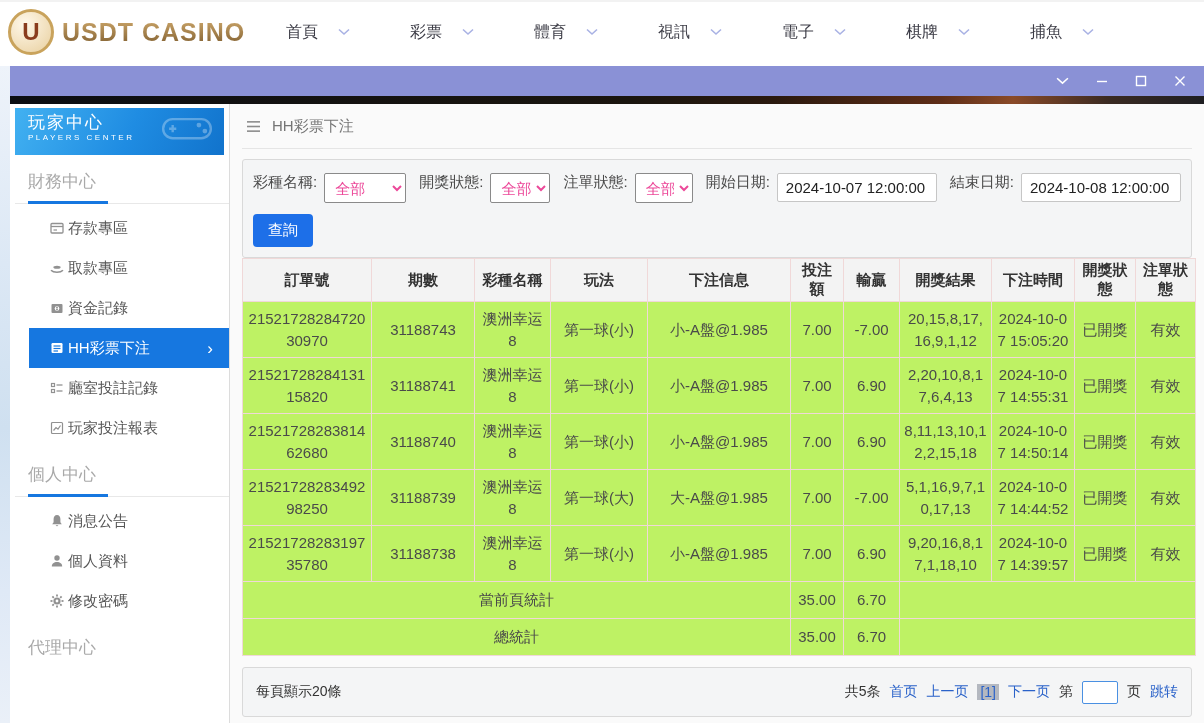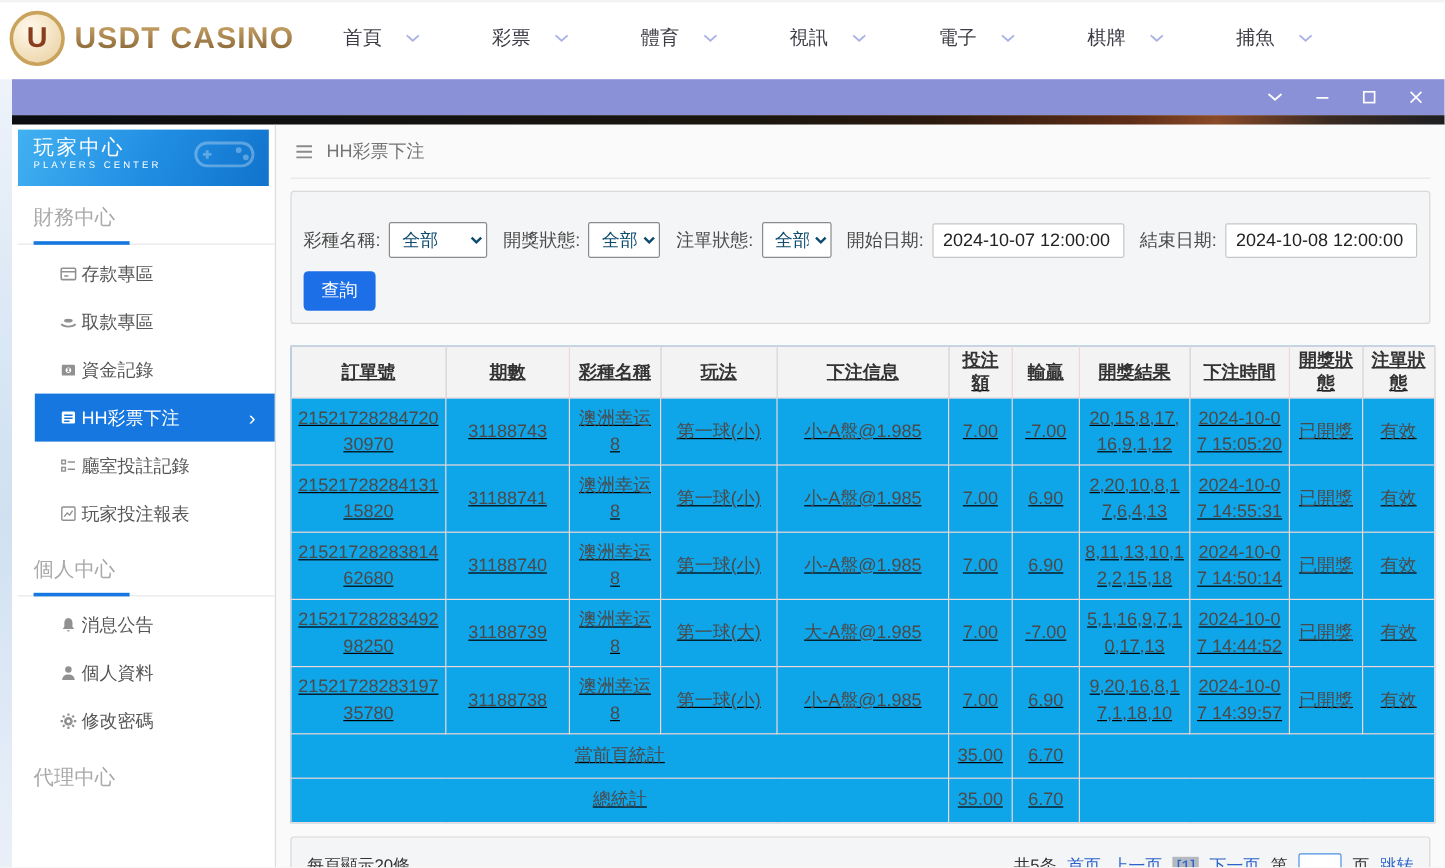--- a/index.html
+++ b/index.html
@@ -42,29 +42,29 @@
   .side-item.active { background:#1677e0; color:#fff; margin-left:14px; padding-left:20px; }
   .side-item.active .side-icon { color:#fff; }
   .side-chevron { position:absolute; right:16px; font-size:17px; line-height:1; }
 
   
   .content { flex:1; padding:0 12px; background:#fafafa; overflow:hidden; }
   .page-header { height:45px; display:flex; align-items:center; gap:11px; color:#757575; font-size:15px; border-bottom:1px solid #e5e5e5; padding-left:4px; }
   .hamburger { color:#8a8a8a; display:flex; align-items:center; cursor:pointer; }
 
   .filter-panel { margin-top:10px; background:#f4f5f6; border:1px solid #d9d9d9; border-radius:3px; padding:13px 10px 10px 10px; }
-  .filter-row { display:flex; align-items:center; gap:7px; font-size:15px; color:#4a4a4a; white-space:nowrap;margin-top:12px; }
+  .filter-row { display:flex; gap:7px; font-size:15px; color:#4a4a4a; white-space:nowrap; }
   .flabel { margin-left:6px; }
   .flabel:first-child { margin-left:0; }
-  .sel { height:30px; font-size:15px; color:#0c4a6e; border:1px solid #8a8a8a; border-radius:2px; background:#fff; padding:0 2px 0 6px; font-family:"Liberation Sans",sans-serif; }
+  .sel { height:30px; font-size:15px; color:#ec4899; border:1px solid #8a8a8a; border-radius:2px; background:#fff; padding:0 2px 0 6px; font-family:"Liberation Sans",sans-serif; }
   .sel-wide { width:130px; } .sel-mid { width:76px; } .sel-narrow { width:58px; }
   .date-input { width:160px; height:29px; border:1px solid #c6c6c6; border-radius:2px; padding:0 8px; font-size:15px; color:#222; font-family:"Liberation Sans",sans-serif; background:#fff; }
   .search-btn { margin-top:11px; background:#1d6fe8; color:#fff; border:none; border-radius:4px; font-size:15px; padding:7px 15px; cursor:pointer; font-family:Liberation Sans, sans-serif; }
 
-  table.bets { margin-top:18px; width:100%; border-collapse:collapse; background:#0ea5e9; table-layout:fixed;text-decoration:underline; }
+  table.bets { margin-top:0; width:100%; border-collapse:collapse; background:#bef264; table-layout:fixed; }
   table.bets th, table.bets td { border:1px solid #f0d8d8; text-align:center; vertical-align:middle; padding:2px 4px; }
   table.bets th { height:40px; font-size:15px; color:#333; background:#f3f3f3; font-weight:bold; }
   table.bets td { height:56px; font-size:15px; color:#4a4a4a; word-break:break-all; line-height:1.45; }
   table.bets tr.summary td { height:37px; }
 
   .footer-bar { margin-top:11px; height:50px; background:#f4f5f6; border:1px solid #d9d9d9; border-radius:3px; display:flex; align-items:center; justify-content:space-between; padding:0 13px; font-size:14px; color:#333; }
   .pager { display:flex; align-items:center; gap:9px; }
   .pager a { color:#2a62c9; text-decoration:none; cursor:pointer; }
   .pager .current { background:#b4b8c0; color:#2a62c9; padding:0 3px; }
   .jump-input { width:36px; height:23px; border:1px solid #4a90e2; border-radius:2px; font-size:14px; text-align:center; font-family:"Liberation Sans",sans-serif; }

